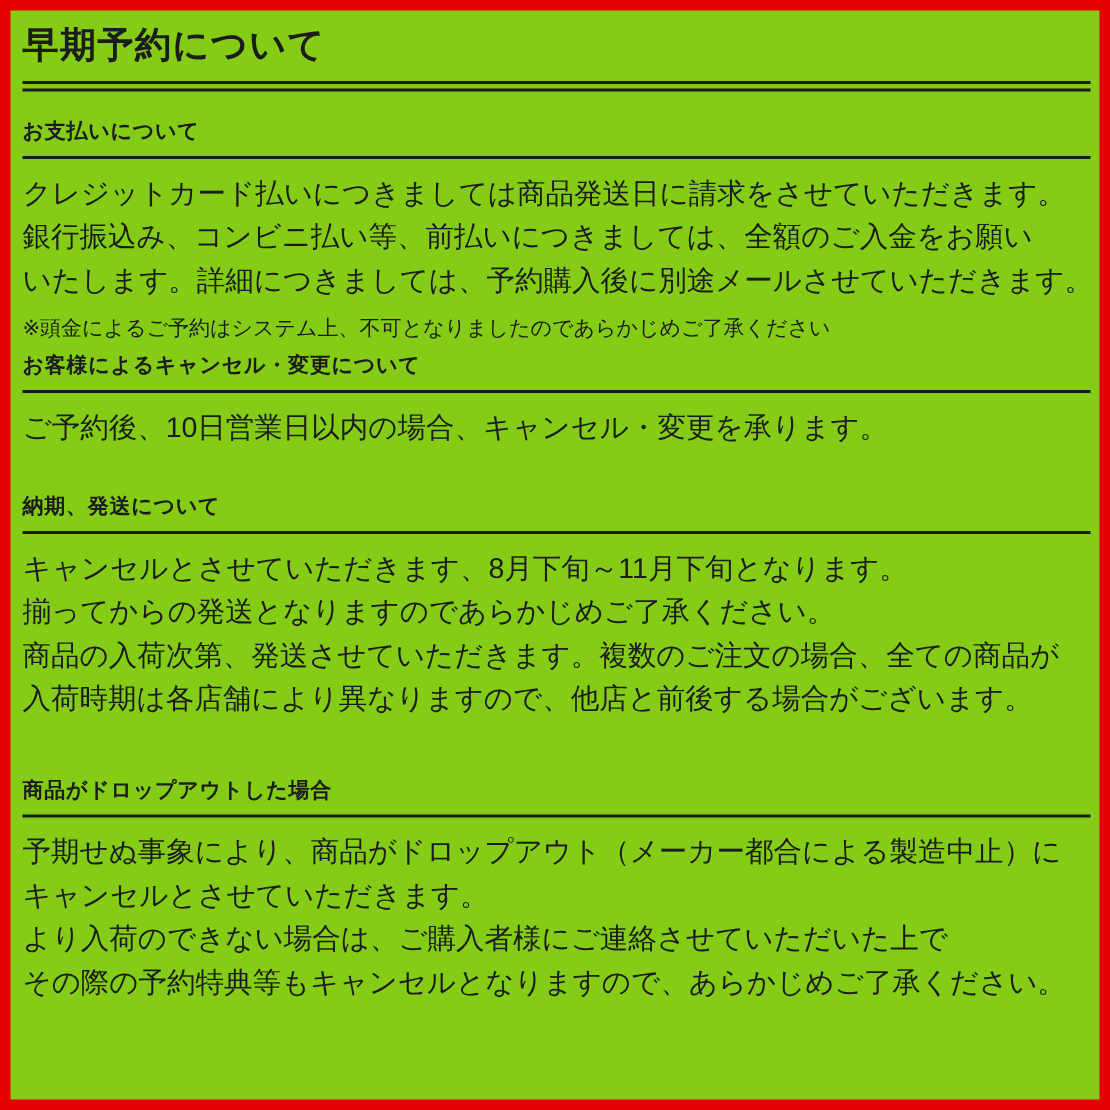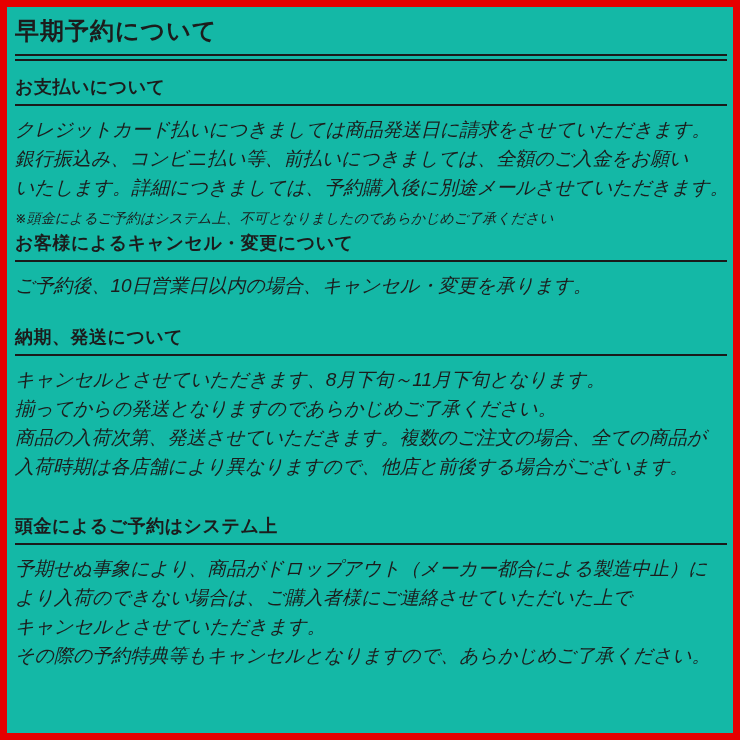--- a/index.html
+++ b/index.html
@@ -5,21 +5,21 @@
   html, body {
     margin: 0;
     padding: 0;
     background: #ffffff;
   }
   .notice {
     box-sizing: border-box;
     width: 740px;
     height: 740px;
     border: 7px solid #e60000;
-    background: #14b8a6;
+    background: #84cc16;
     padding: 9px 6px 0 8px;
     font-family: "Liberation Sans", "DejaVu Sans", sans-serif;
     color: #1c1c1c;
     overflow: hidden;
   }
   .title {
     margin: 0;
     font-size: 24px;
     font-weight: bold;
     line-height: 30px;
@@ -31,30 +31,30 @@
     border-top: 2px solid #1a1a1a;
     border-bottom: 2px solid #1a1a1a;
   }
   section { display: block; }
   .sec-1 { margin-top: 13px; }
   .sec-2 { }
   .sec-3 { margin-top: 24px; }
   .sec-4 { margin-top: 32px; }
   .sec-heading {
     margin: 0;
-    font-size: 18px;
+    font-size: 14px;
     font-weight: bold;
     line-height: 26px;
     letter-spacing: 0.5px;
   }
   .rule {
     margin-top: 4px;
     border-top: 2px solid #1a1a1a;
   }
-  .body { margin-top: 9px; font-style: italic; }
+  .body { margin-top: 9px; }
   .line {
     margin: 0;
     font-size: 19px;
     line-height: 29px;
     white-space: nowrap;
   }
   .note {
     margin: 4px 0 0 0;
     font-size: 14px;
     line-height: 24px;
@@ -93,23 +93,23 @@
     <div class="rule"></div>
     <div class="body">
       <p class="line">キャンセルとさせていただきます、8月下旬～11月下旬となります。</p>
       <p class="line">揃ってからの発送となりますのであらかじめご了承ください。</p>
       <p class="line">商品の入荷次第、発送させていただきます。複数のご注文の場合、全ての商品が</p>
       <p class="line">入荷時期は各店舗により異なりますので、他店と前後する場合がございます。</p>
     </div>
   </section>
 
   <section class="sec-4">
-    <h2 class="sec-heading">頭金によるご予約はシステム上</h2>
+    <h2 class="sec-heading">商品がドロップアウトした場合</h2>
     <div class="rule"></div>
     <div class="body">
       <p class="line">予期せぬ事象により、商品がドロップアウト（メーカー都合による製造中止）に</p>
+      <p class="line">キャンセルとさせていただきます。</p>
       <p class="line">より入荷のできない場合は、ご購入者様にご連絡させていただいた上で</p>
-      <p class="line">キャンセルとさせていただきます。</p>
       <p class="line">その際の予約特典等もキャンセルとなりますので、あらかじめご了承ください。</p>
     </div>
   </section>
 
 </div>
 
 </body></html>

